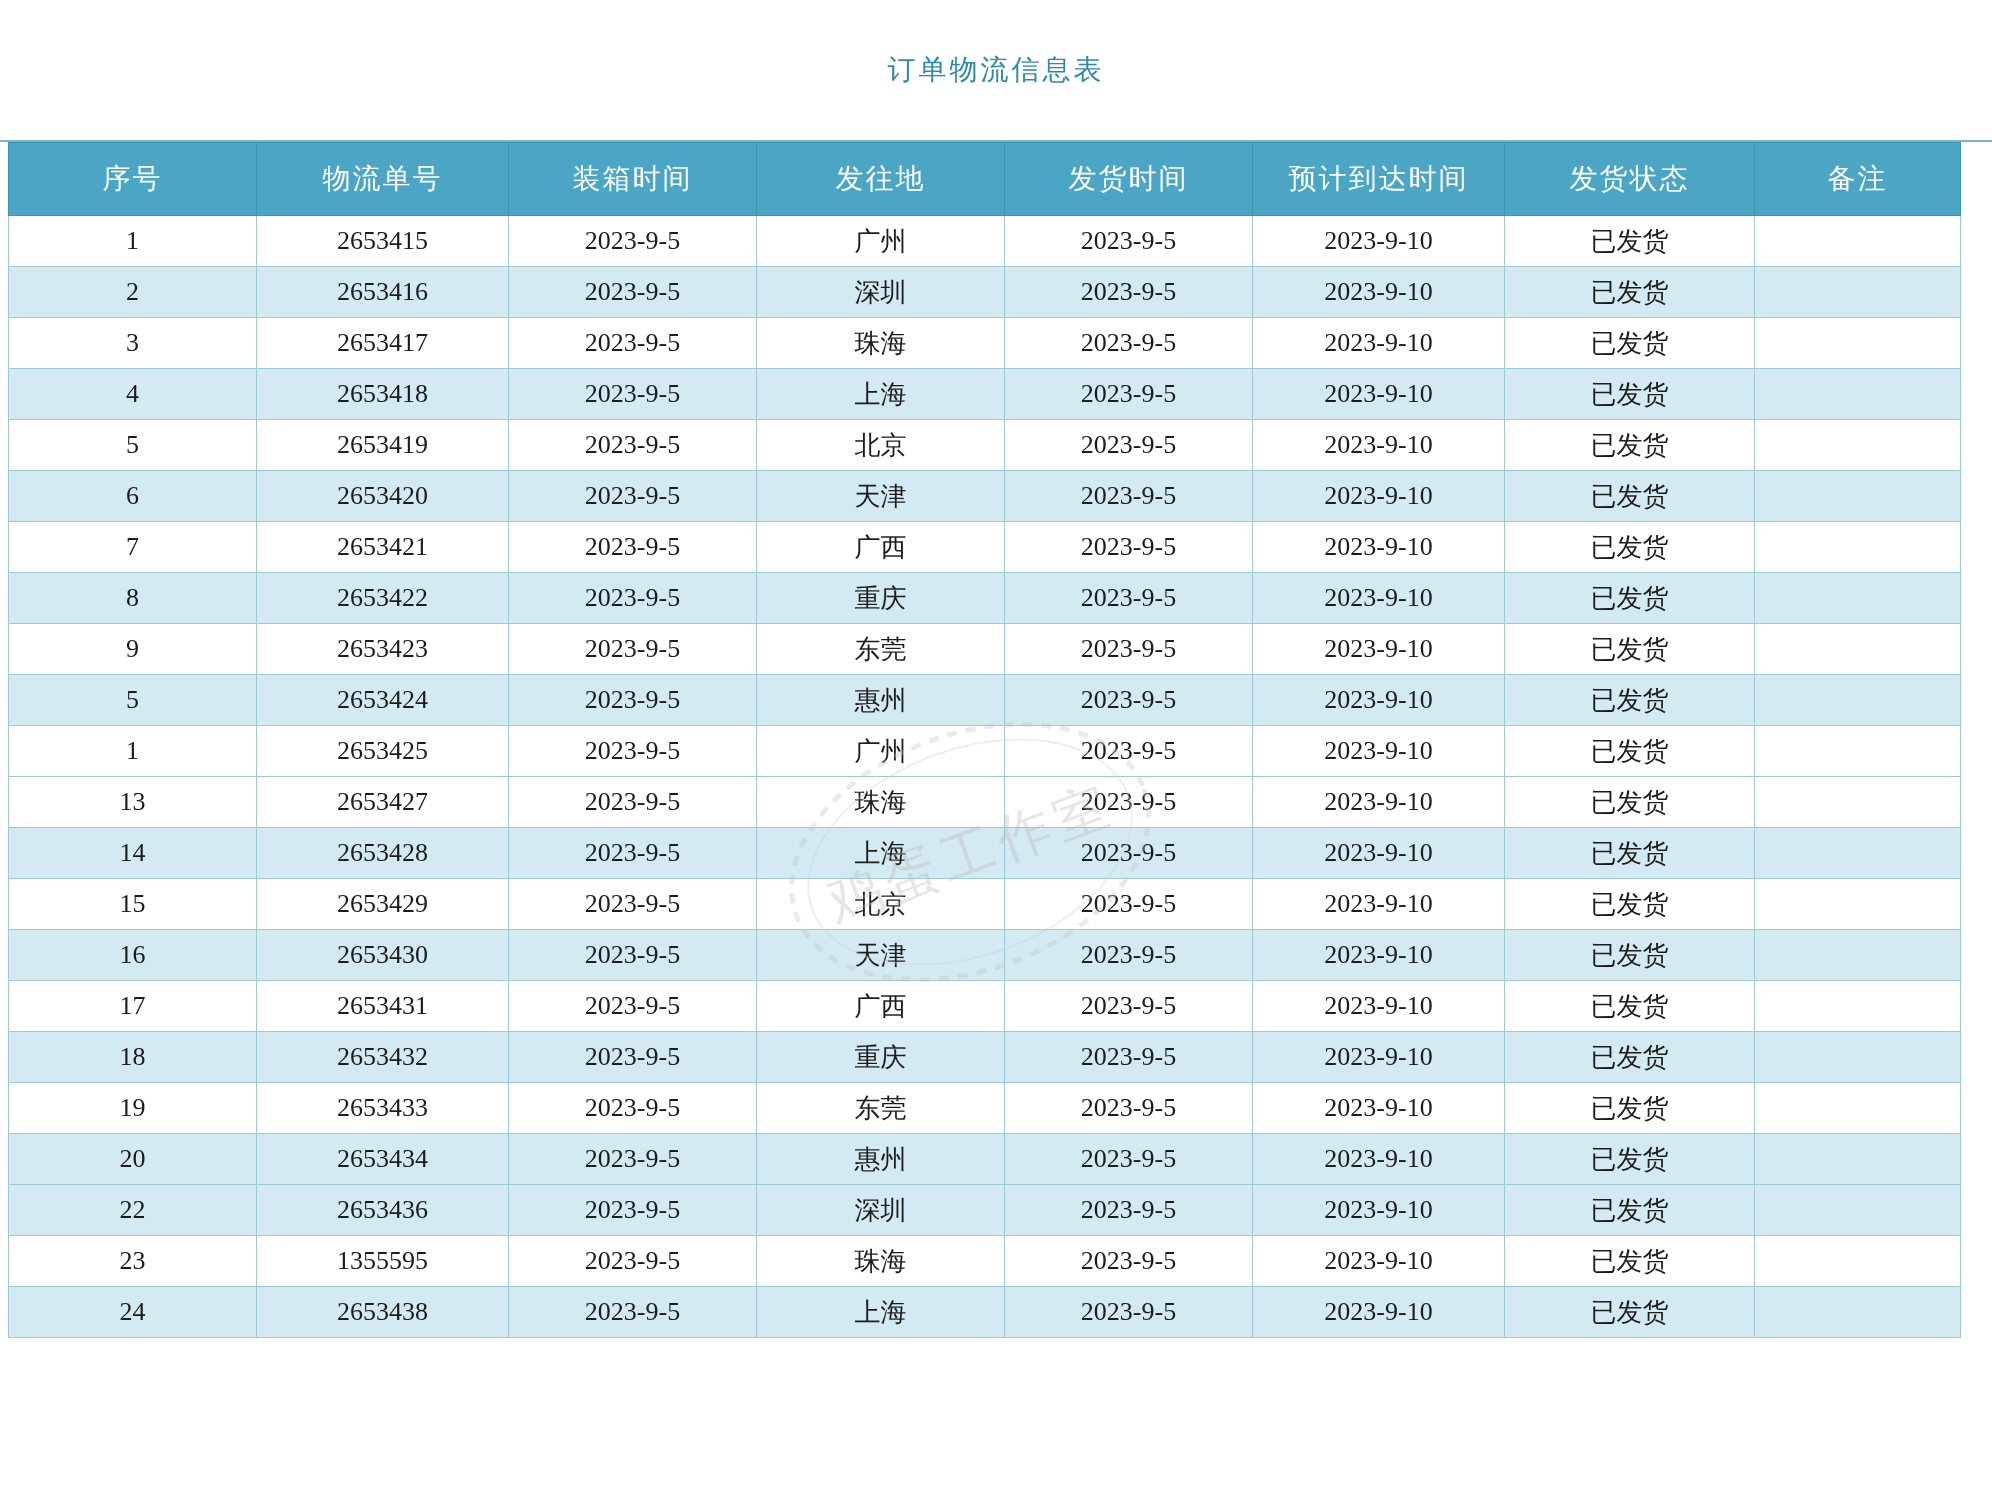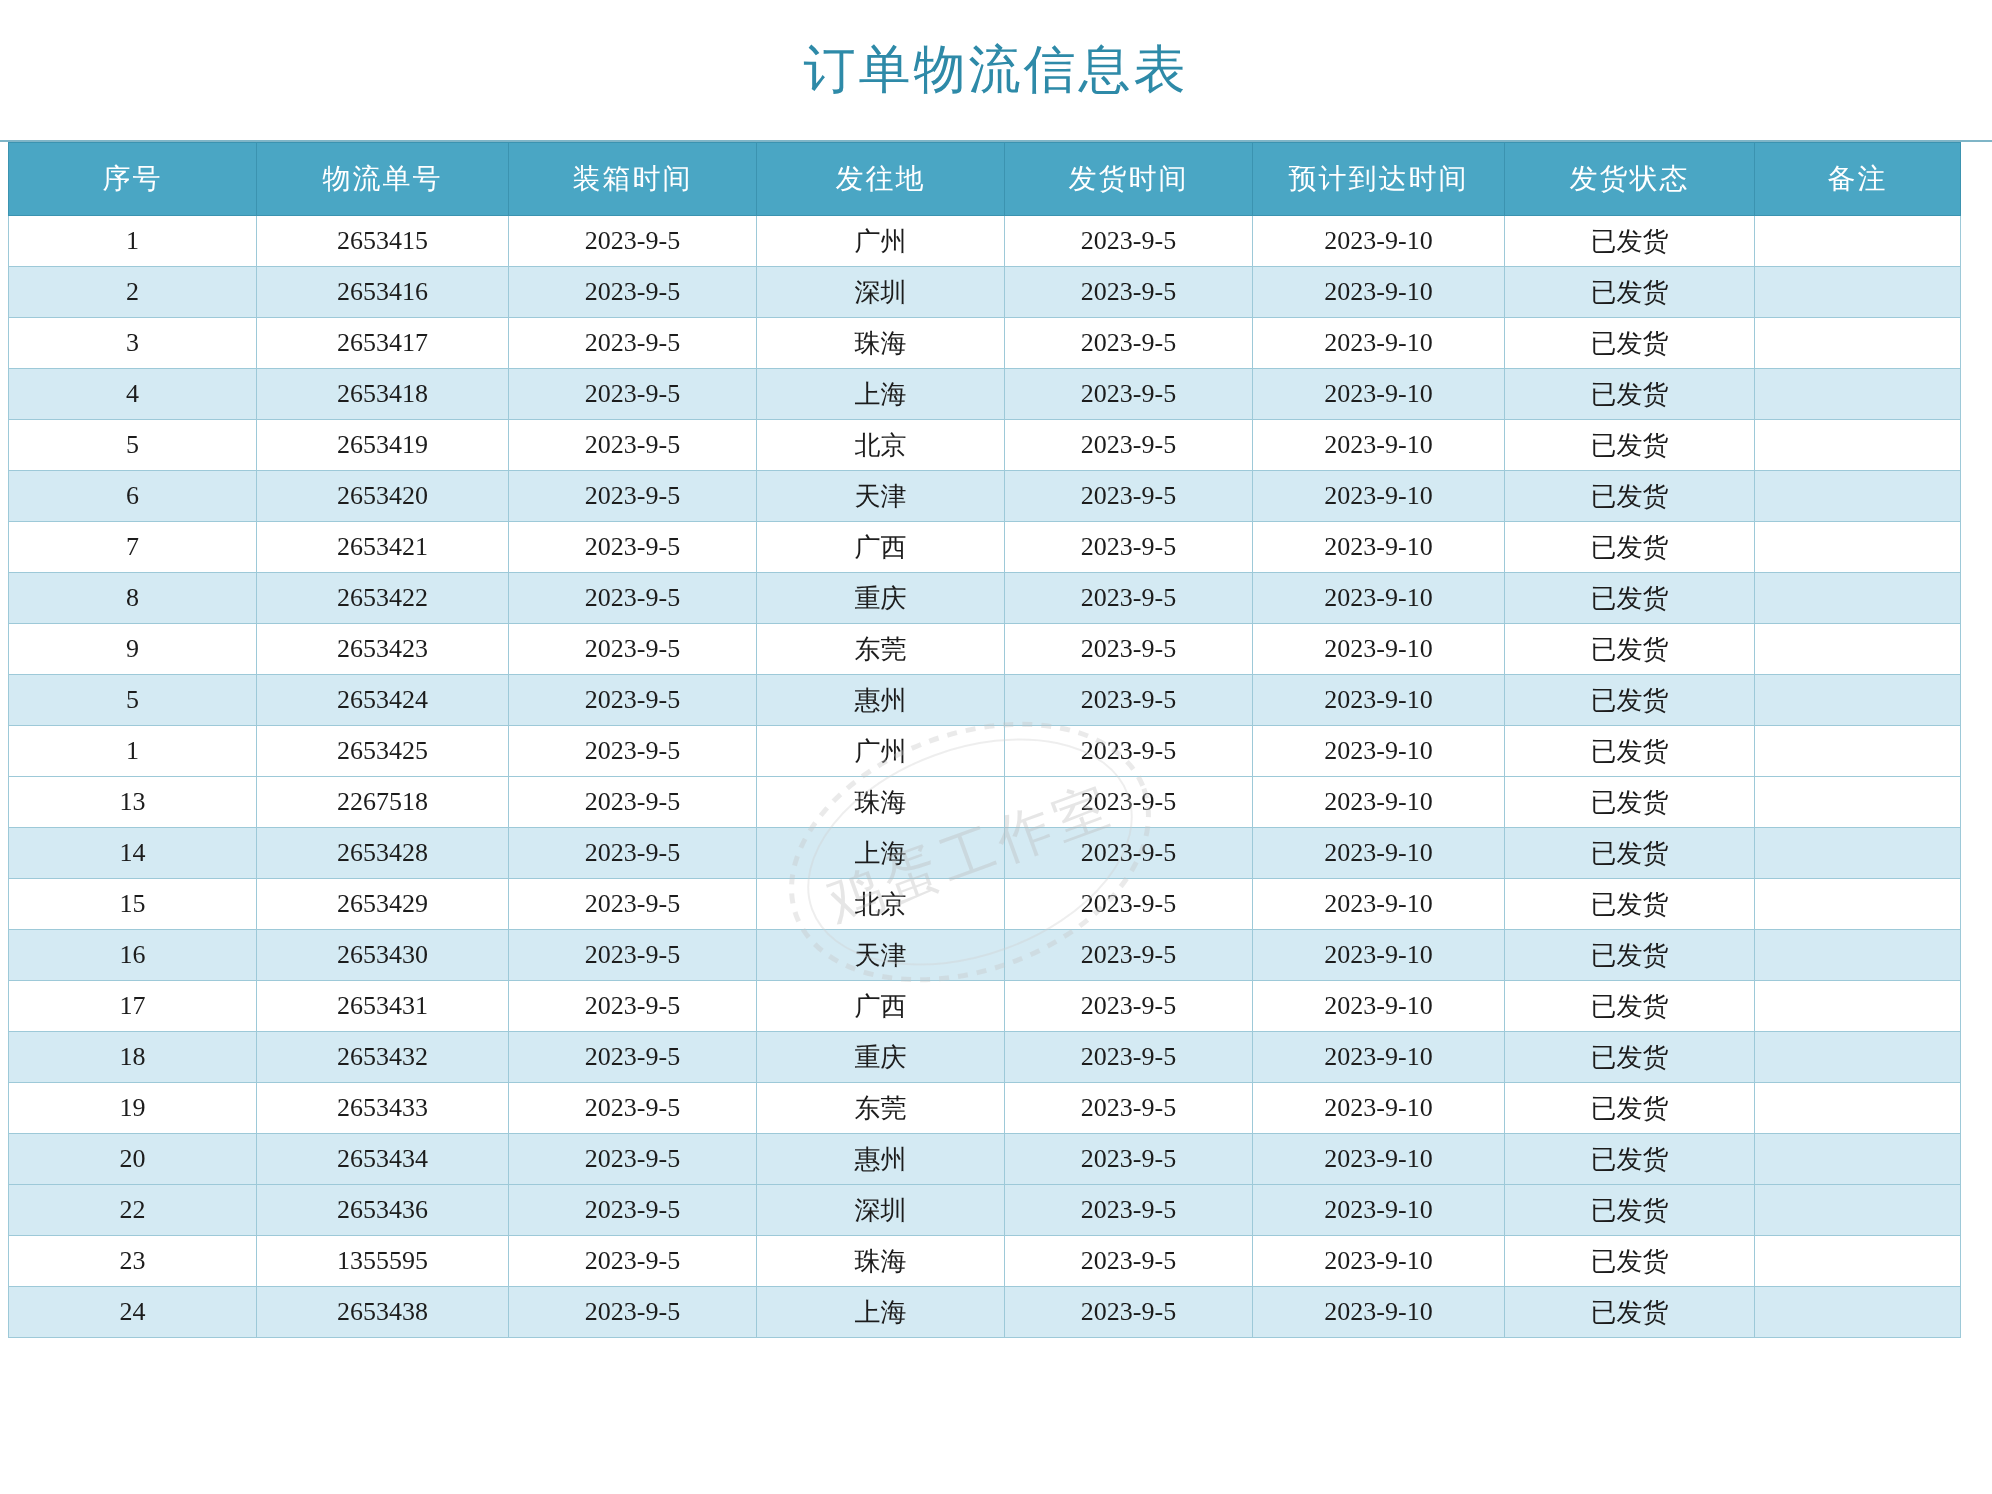--- a/index.html
+++ b/index.html
@@ -23,21 +23,21 @@
   }
   .title-bar {
     height: 140px;
     display: flex;
     align-items: center;
     justify-content: center;
     border-bottom: 2px solid #7fb5c7;
   }
   .title-text {
     font-family: "Liberation Sans", "DejaVu Sans", sans-serif;
-    font-size: 52px;
+    font-size: 28px;
     color: #2e8aa8;
     letter-spacing: 3px;
     font-weight: 400;
   }
   .table-wrap {
     position: relative;
     padding: 0 8px;
     box-sizing: border-box;
   }
   table.logistics {
@@ -241,21 +241,21 @@
             <td>2653425</td>
             <td>2023-9-5</td>
             <td>广州</td>
             <td>2023-9-5</td>
             <td>2023-9-10</td>
             <td>已发货</td>
             <td></td>
           </tr>
           <tr class="odd">
             <td>13</td>
-            <td>2267518</td>
+            <td>2653427</td>
             <td>2023-9-5</td>
             <td>珠海</td>
             <td>2023-9-5</td>
             <td>2023-9-10</td>
             <td>已发货</td>
             <td></td>
           </tr>
           <tr class="even">
             <td>14</td>
             <td>2653428</td>

